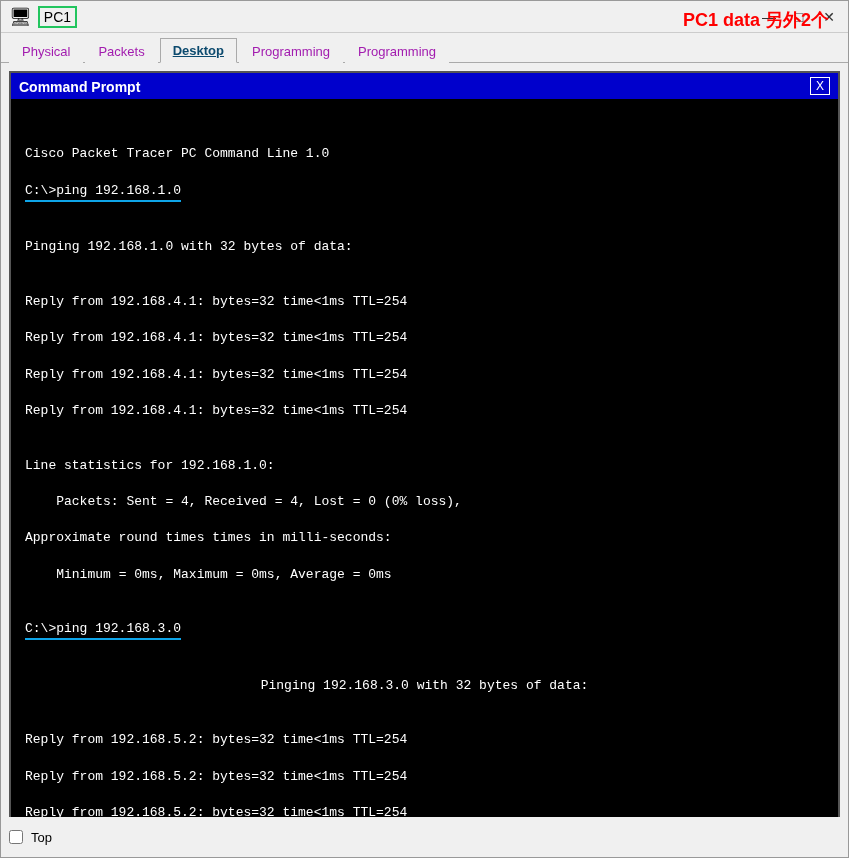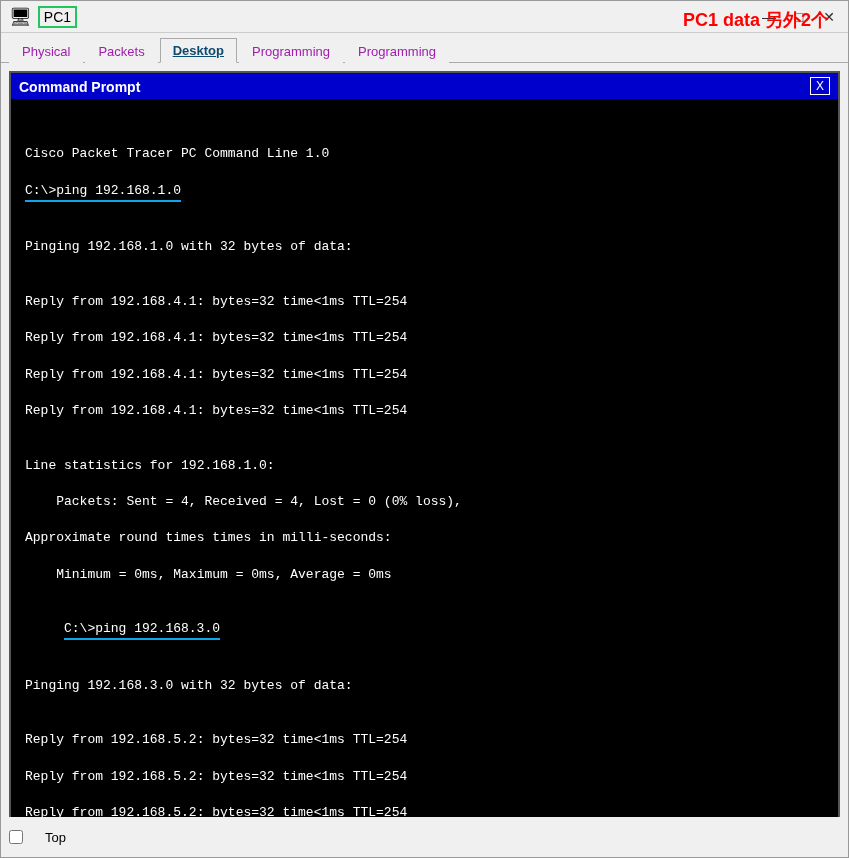--- a/index.html
+++ b/index.html
@@ -174,21 +174,21 @@
       border-bottom: 2px solid #0ea5e9;
     }
 
     
     .bottom-bar {
       display: flex;
       align-items: center;
       padding: 20px 8px;
       height: 40px;
       flex-shrink: 0;
-      gap: 22px;
+      gap: 8px;
     }
 
     .top-checkbox {
       width: 14px;
       height: 14px;
       cursor: pointer;
     }
 
     .top-label {
       font-size: 13px;
@@ -240,23 +240,23 @@
 <span style="display: block;">Reply from 192.168.4.1: bytes=32 time&lt;1ms TTL=254</span>
 <span style="display: block;">Reply from 192.168.4.1: bytes=32 time&lt;1ms TTL=254</span>
 <span style="display: block;">Reply from 192.168.4.1: bytes=32 time&lt;1ms TTL=254</span>
 <span style="display: block;">Reply from 192.168.4.1: bytes=32 time&lt;1ms TTL=254</span>
 <span style="display: block;"></span>
 <span style="display: block;">Line statistics for 192.168.1.0:</span>
 <span style="display: block;">    Packets: Sent = 4, Received = 4, Lost = 0 (0% loss),</span>
 <span style="display: block;">Approximate round times times in milli-seconds:</span>
 <span style="display: block;">    Minimum = 0ms, Maximum = 0ms, Average = 0ms</span>
 <span style="display: block;"></span>
-<span style="display: block; margin-left: 39px;"><span class="underline-red">C:\&gt;ping 192.168.3.0</span></span>
-<span style="display: block;"></span>
-<span style="display: block;">Pinging 192.168.3.0 with 32 bytes of data:</span>
+<span style="display: block;"><span class="underline-red">C:\&gt;ping 192.168.3.0</span></span>
+<span style="display: block;"></span>
+<span style="display: block; text-align: center;">Pinging 192.168.3.0 with 32 bytes of data:</span>
 <span style="display: block;"></span>
 <span style="display: block;">Reply from 192.168.5.2: bytes=32 time&lt;1ms TTL=254</span>
 <span style="display: block;">Reply from 192.168.5.2: bytes=32 time&lt;1ms TTL=254</span>
 <span style="display: block;">Reply from 192.168.5.2: bytes=32 time&lt;1ms TTL=254</span>
 
 <span style="display: block;"></span>
 
 
 
 

